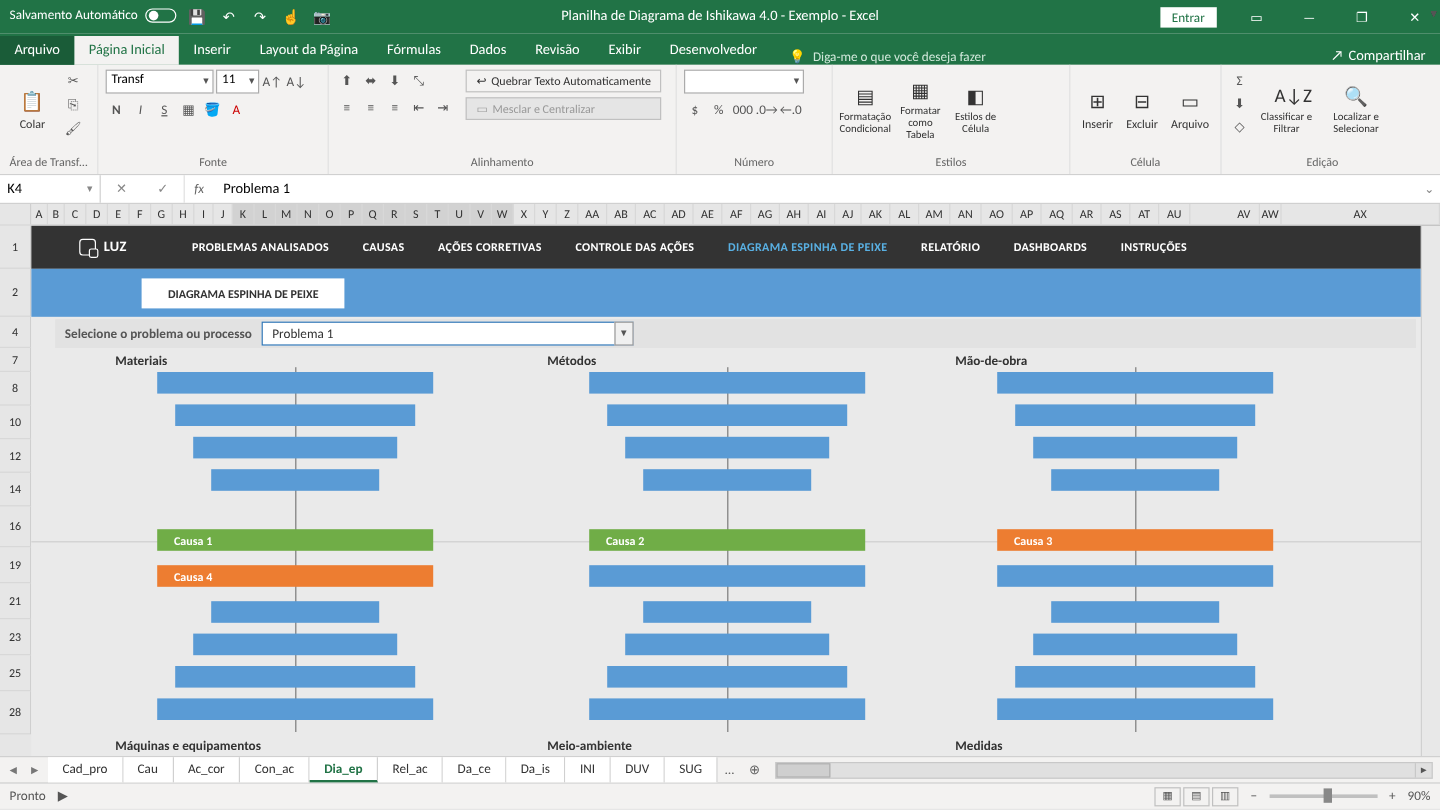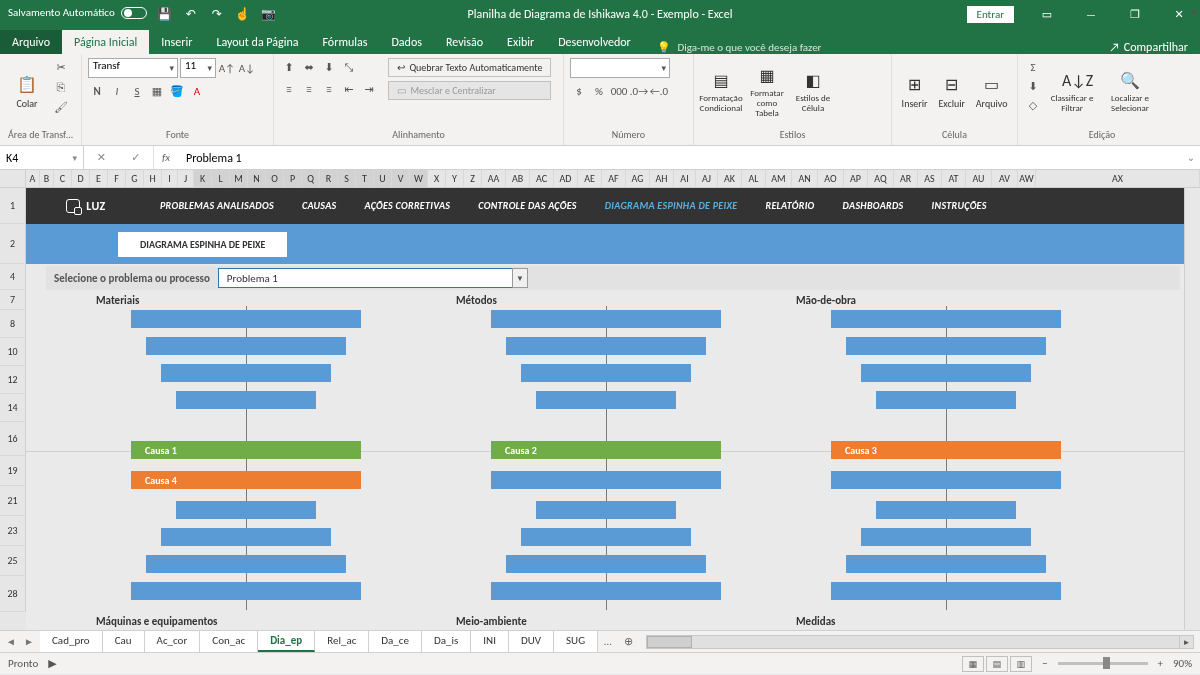--- a/index.html
+++ b/index.html
@@ -64,21 +64,21 @@
 .rowcell { border-bottom: 1px solid #d8d8d8; border-right: 1px solid #cfcfcf; text-align: center; height: 18px; line-height: 18px; }
 .sheet { flex: 1; position: relative; background: #eaeaea; overflow: hidden; }
 
 
 .appnav { position: absolute; left: 0; top: 0; right: 0; height: 36px; background: #333333; display: flex; color: #fff; font-size: 10px; font-weight: 700; letter-spacing: .3px; }
 .appnav .brand { width: 120px; display: flex; align-items: center; justify-content: center; gap: 6px; font-weight: 400; font-size: 10px; }
 .brand-logo { width:14px; height:14px; border:1.5px solid #fff; border-radius:3px; position:relative;}
 .brand-logo::after{content:""; position:absolute; width:6px; height:6px; border:1.5px solid #fff; border-radius:2px; right:-3px; bottom:-3px; background:#333;}
 .navitem { padding: 0 14px; text-align: center; line-height: 12px; height: 36px; display: flex; flex-direction: column; justify-content: center; }
 .navitem.active { color: #59b0e3; }
-.navitem.small { font-size: 10px; font-style: italic; }
+.navitem.small { font-size: 10px; }
 .subhdr { position: absolute; left: 0; top: 36px; right: 0; height: 40px; background: #5a9bd5; }
 .subtab { position: absolute; left: 92px; top: 44px; background: #fff; padding: 6px 22px; font-size: 10px; font-weight: 700; color: #333; }
 .selrow { position: absolute; left: 20px; top: 78px; right: 20px; height: 24px; background: #e2e2e2; display: flex; align-items: center; gap: 8px; padding-left: 8px; font-size: 11px; font-weight: 700; color: #555; }
 .selrow .dd { background: #fff; border: 1px solid #2e75b6; width: 310px; height: 20px; display: flex; align-items: center; padding-left: 8px; font-weight: 400; color: #333; position: relative; font-size:11px; }
 .selrow .dd .carrot { position: absolute; right: -1px; top: -1px; bottom: -1px; width: 16px; border: 1px solid #999; background: #f0f0f0; display: flex; align-items: center; justify-content: center; font-size: 8px; color: #555; }
 
 
 .fish { position: absolute; left: 40px; top: 108px; right: 30px; bottom: 10px; }
 .col3 { position: absolute; top: 0; bottom: 0; width: 340px; }
 .col3.c1 { left: 10px; } .col3.c2 { left: 370px; } .col3.c3 { left: 710px; }
@@ -346,21 +346,21 @@
       <div class="colcell" style="width: 24px;">AL</div>
       <div class="colcell" style="width: 26px;">AM</div>
       <div class="colcell" style="width: 26px;">AN</div>
       <div class="colcell" style="width: 26px;">AO</div>
       <div class="colcell" style="width: 24px;">AP</div>
       <div class="colcell" style="width: 26px;">AQ</div>
       <div class="colcell" style="width: 24px;">AR</div>
       <div class="colcell" style="width: 24px;">AS</div>
       <div class="colcell" style="width: 24px;">AT</div>
       <div class="colcell" style="width: 26px;">AU</div>
-      <div class="colcell" style="width: 26px;">AV</div>
+      <div class="colcell" style="width: 26px; margin-left: 32px;">AV</div>
       <div class="colcell" style="width: 18px;">AW</div>
       <div class="colcell" style="flex: 1 1 0%;">AX</div>
     </div>
 </div>
 
 <div class="gridwrap">
   <div class="rowhdrs" id="rowhdrs">
       <div class="rowcell" style="height: 36px; line-height: 36px;">1</div>
       <div class="rowcell" style="height: 40px; line-height: 40px;">2</div>
       <div class="rowcell" style="height: 26px; line-height: 26px;">4</div>

